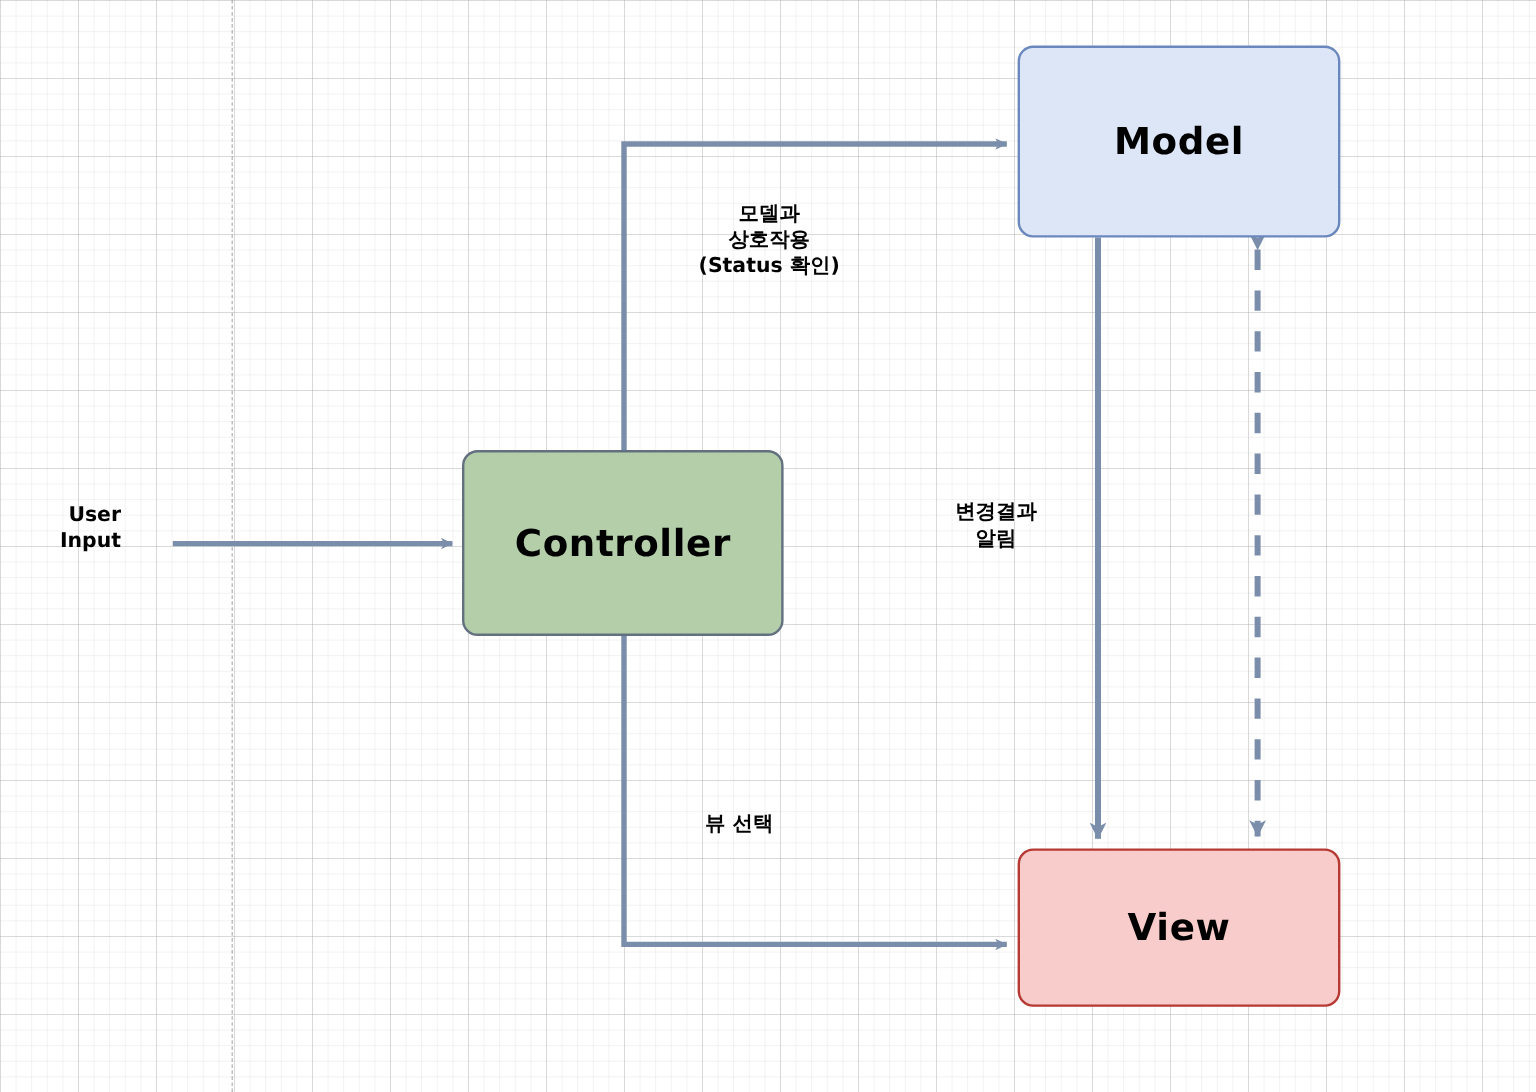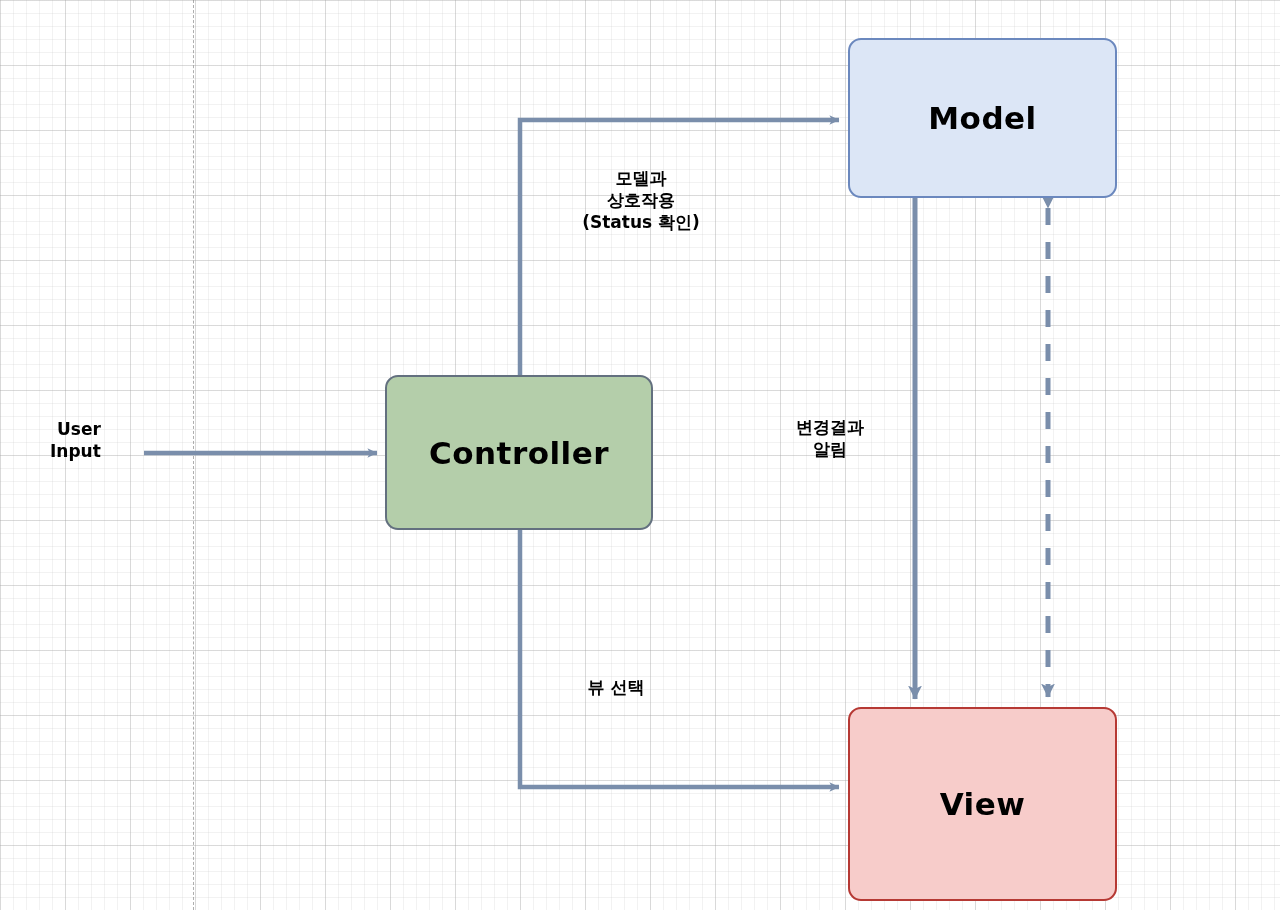--- a/index.html
+++ b/index.html
@@ -68,21 +68,21 @@
     border: 2px solid #6b88be;
   }
   #node-controller {
     left: 385px; top: 375px;
     width: 268px; height: 155px;
     background: #b4ceaa;
     border: 2px solid #63707f;
   }
   #node-view {
     left: 848px; top: 707px;
-    width: 269px; height: 194px;
+    width: 269px; height: 132px;
     background: #f7ccca;
     border: 2px solid #b63934;
   }
 
   .edge-label {
     position: absolute;
     color: #000000;
     font-weight: bold;
     font-size: 17px;
     line-height: 1.28;

